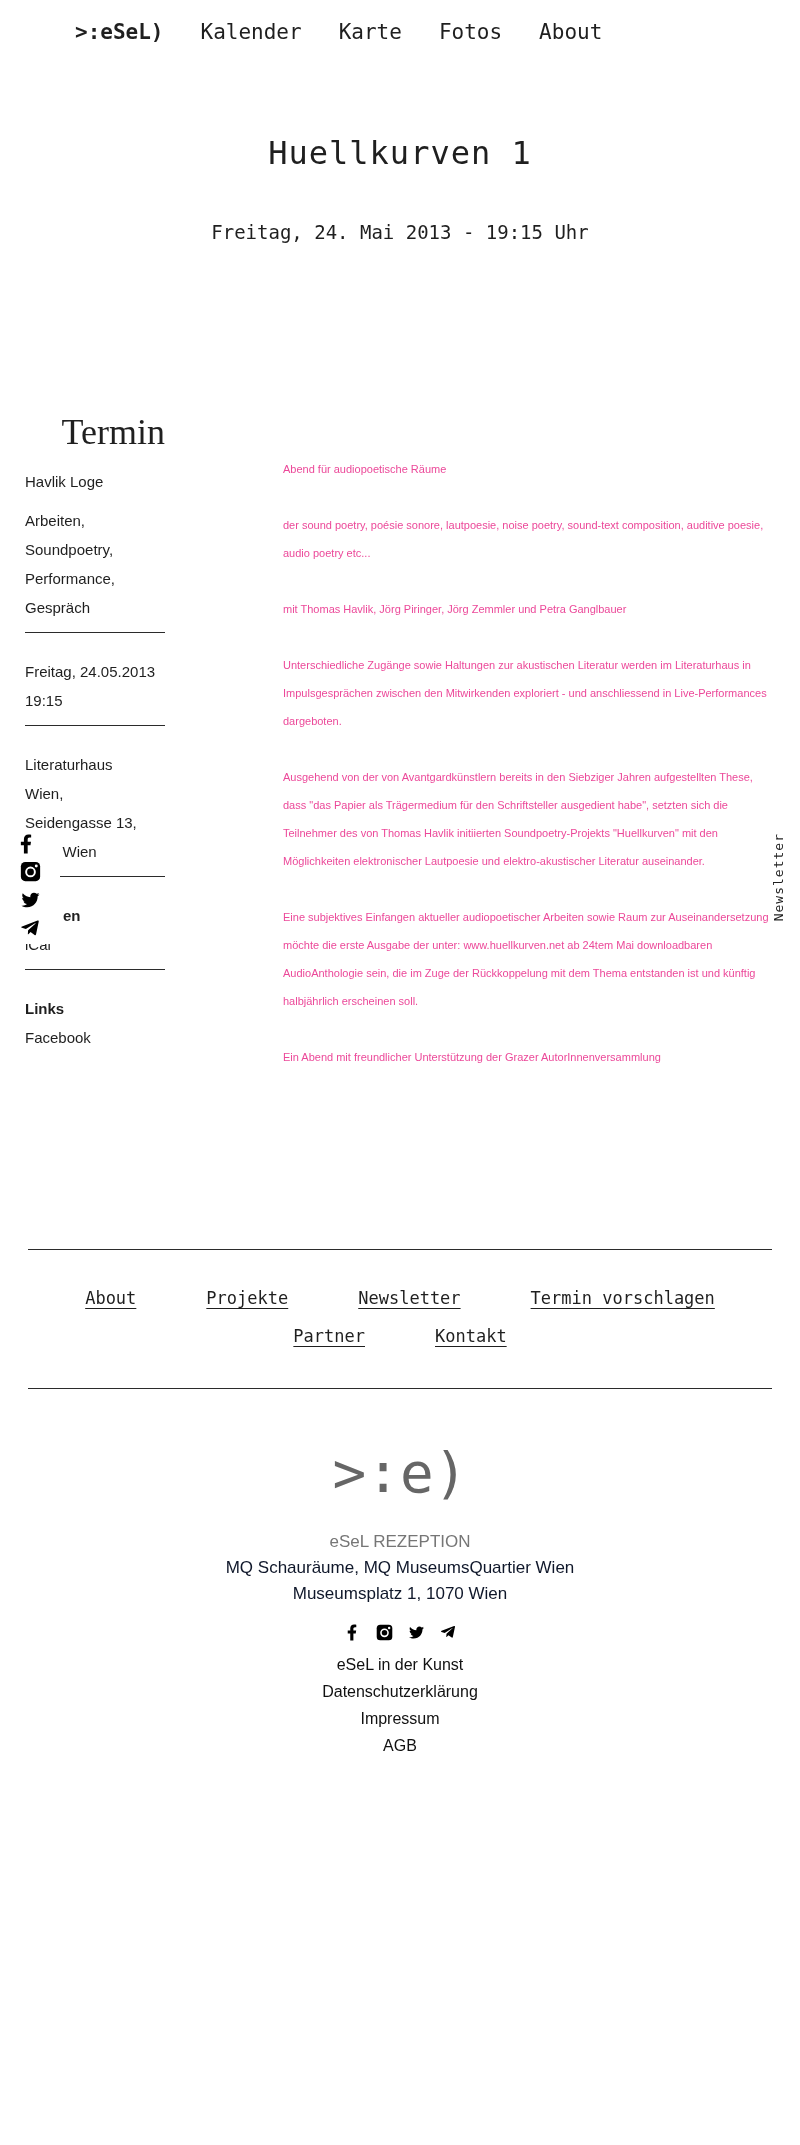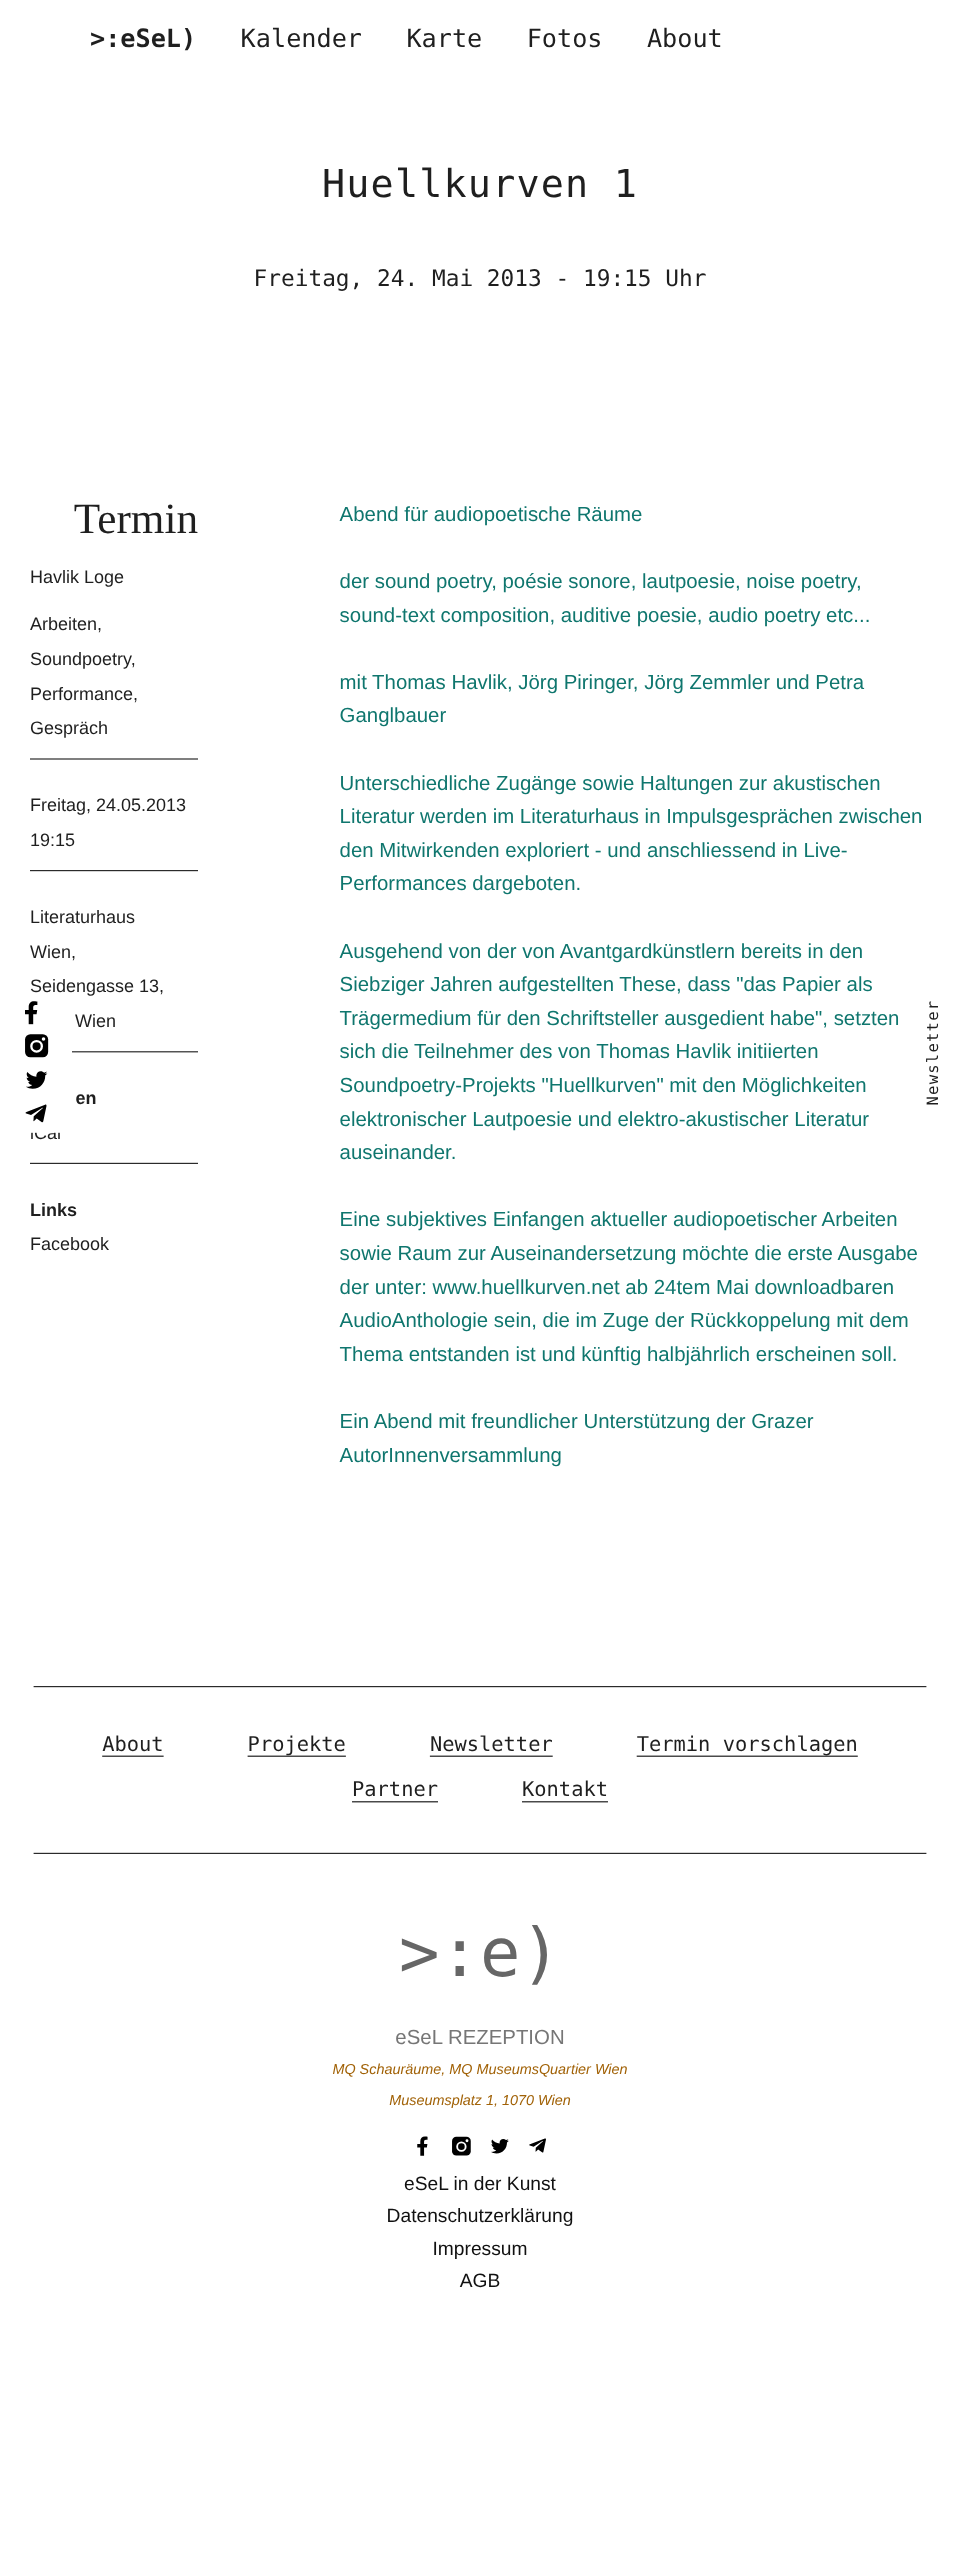--- a/index.html
+++ b/index.html
@@ -40,36 +40,36 @@
   .social-bar { top: 828px; }
   .social-btn { width: 24px; height: 21px; display: flex; align-items: center; cursor: pointer; }
   .social-btn svg { display: block; fill: #000; }
 
   
   .newsletter-tab { position: absolute; right: 14px; top: 833px; writing-mode: vertical-rl;
                     transform: rotate(180deg); font-family: "DejaVu Sans Mono", "Liberation Mono", monospace;
                     font-size: 13px; letter-spacing: 1px; cursor: pointer; }
 
   
-  .article { font-size: 17px; line-height: 28px; color: #0f766e; }
+  .article { font-size: 11px; line-height: 28px; color: #ec4899; margin-top: 40px; }
   .article p { margin: 0 0 28px; }
 
   
   .fnav { margin: 150px 28px 0; border-top: 1px solid #2b2b2b; border-bottom: 1px solid #2b2b2b;
           padding: 38px 0 42px; font-family: "DejaVu Sans Mono", "Liberation Mono", monospace; font-size: 17px; }
   .fnav-row { display: flex; justify-content: center; gap: 70px; }
   .fnav-row + .fnav-row { margin-top: 18px; }
   .fnav-link { text-decoration: underline; text-underline-offset: 4px; cursor: pointer; }
 
   
   .bfooter { text-align: center; }
   .bfooter .esel-logo { margin-top: 56px; font-family: "DejaVu Sans Mono", "Liberation Mono", monospace;
                         font-size: 56px; line-height: 1; color: #666; cursor: pointer; }
   .bfooter .org { margin-top: 28px; color: #767676; font-size: 17px; line-height: 26px; }
-  .bfooter .addr { color: #a16207; font-size: 12px; line-height: 26px; font-style: italic; }
+  .bfooter .addr { color: #0f172a; font-size: 17px; line-height: 26px; }
   .footer-social { margin-top: 16px; display: flex; justify-content: center; gap: 14px; }
   .footer-social .social-btn { width: 18px; height: 18px; justify-content: center; }
   .bfooter .blinks { margin-top: 10px; font-size: 16px; line-height: 27px; color: #111; }
   .bfooter .blink { display: block; cursor: pointer; }
 </style>
 </head>
 <body>
 
 <div class="page">
 

